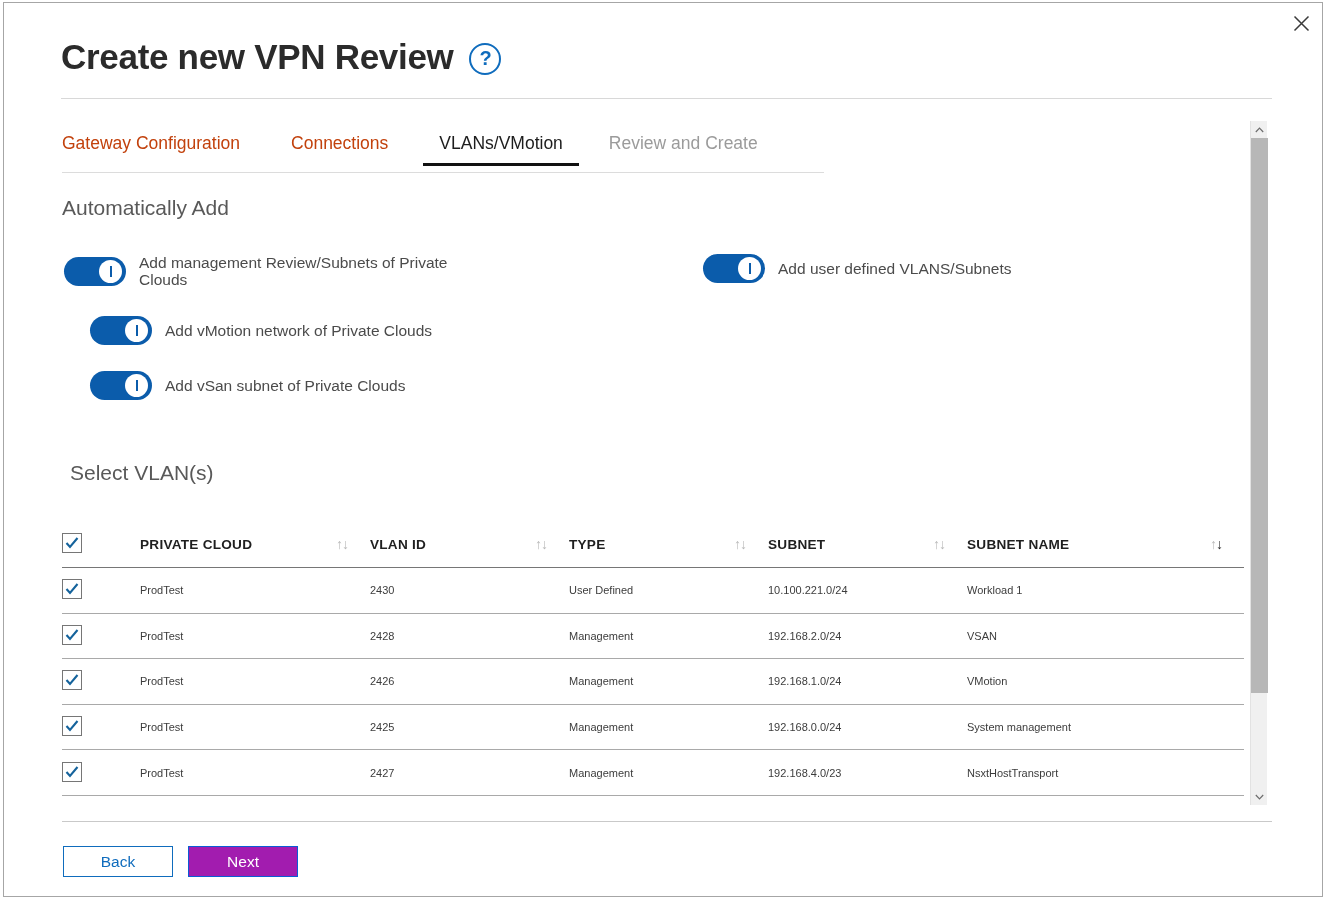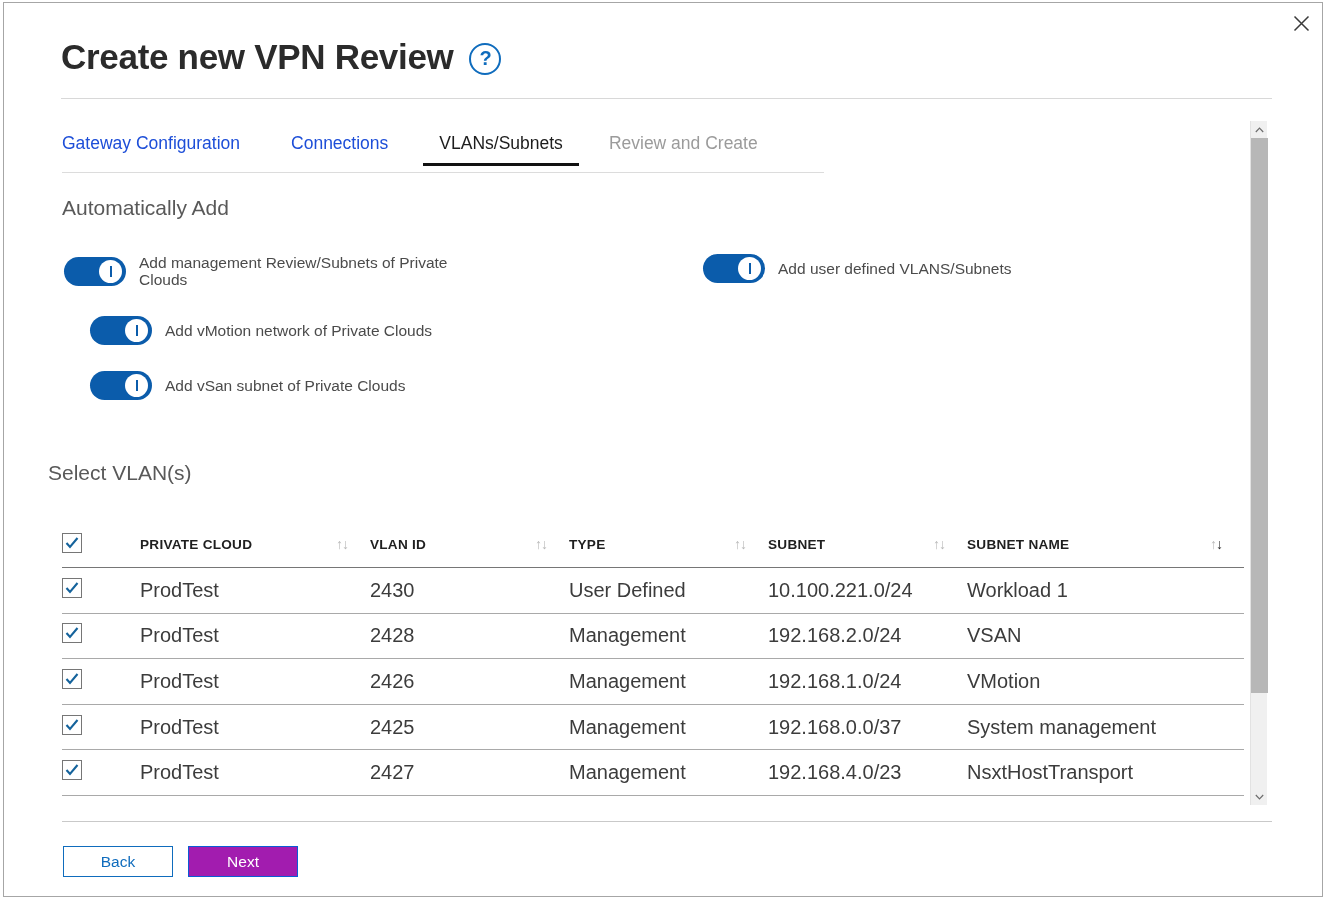--- a/index.html
+++ b/index.html
@@ -92,21 +92,21 @@
   
   .tabs {
     position: absolute;
     left: 58px;
     top: 130px;
     display: flex;
     align-items: flex-start;
   }
   .tab {
     font-size: 17.5px;
-    color: #1d4ed8;
+    color: #c2410c;
     padding: 0 0 12px 0;
     margin-right: 51px;
     cursor: pointer;
     white-space: nowrap;
     background: none;
     border: none;
     font-family: inherit;
   }
   .tab.active {
     color: #1d1d1d;
@@ -131,21 +131,21 @@
   }
 
   
   .section-title {
     position: absolute;
     font-size: 21px;
     color: #595959;
     white-space: nowrap;
   }
   #auto-add-title { left: 58px; top: 193px; }
-  #select-vlan-title { left: 44px; top: 458px; text-align: center; }
+  #select-vlan-title { left: 66px; top: 458px; text-align: center; }
 
   
   .toggle-row {
     position: absolute;
     display: flex;
     align-items: center;
   }
   .switch {
     width: 62px;
     height: 29px;
@@ -231,21 +231,21 @@
     font-size: 14px;
     color: #b9b9b9;
     letter-spacing: -1px;
     white-space: nowrap;
     cursor: pointer;
   }
   .sort-icon .dn-active { color: #2e2e2e; }
 
   tbody tr { height: 45.6px; }
   tbody td {
-    font-size: 20px;
+    font-size: 11px;
     color: #3c3c3c;
     border-bottom: 1px solid #a9a9a9;
     white-space: nowrap;
   }
   tbody tr.partial td {
     border-bottom: none;
   }
 
   .chk {
     width: 20px;
@@ -347,21 +347,21 @@
     <div class="title-row">
       <div class="dlg-title">Create new VPN Review</div>
       <div class="help-icon">?</div>
     </div>
   </div>
   <div class="header-rule"></div>
 
   <div class="tabs">
     <button class="tab">Gateway Configuration</button>
     <button class="tab">Connections</button>
-    <button class="tab active">VLANs/Subnets</button>
+    <button class="tab active">VLANs/VMotion</button>
     <button class="tab disabled">Review and Create</button>
   </div>
   <div class="tabs-rule"></div>
 
   <div class="section-title" id="auto-add-title">Automatically Add</div>
 
   <div class="toggle-row" id="toggle-mgmt">
     <div class="switch">
         <div class="knob"></div>
       </div>
@@ -473,21 +473,21 @@
             <td>192.168.1.0/24</td>
             <td>VMotion</td>
           </tr>
           <tr>
             <td><span class="chk"><svg width="14" height="14" viewBox="0 0 14 14">
                   <path d="M1.5 7 L5 11 L12.5 2" stroke="#15639c" stroke-width="2.1" fill="none"></path>
                 </svg></span></td>
             <td>ProdTest</td>
             <td>2425</td>
             <td>Management</td>
-            <td>192.168.0.0/37</td>
+            <td>192.168.0.0/24</td>
             <td>System management</td>
           </tr>
           <tr>
             <td><span class="chk"><svg width="14" height="14" viewBox="0 0 14 14">
                   <path d="M1.5 7 L5 11 L12.5 2" stroke="#15639c" stroke-width="2.1" fill="none"></path>
                 </svg></span></td>
             <td>ProdTest</td>
             <td>2427</td>
             <td>Management</td>
             <td>192.168.4.0/23</td>

